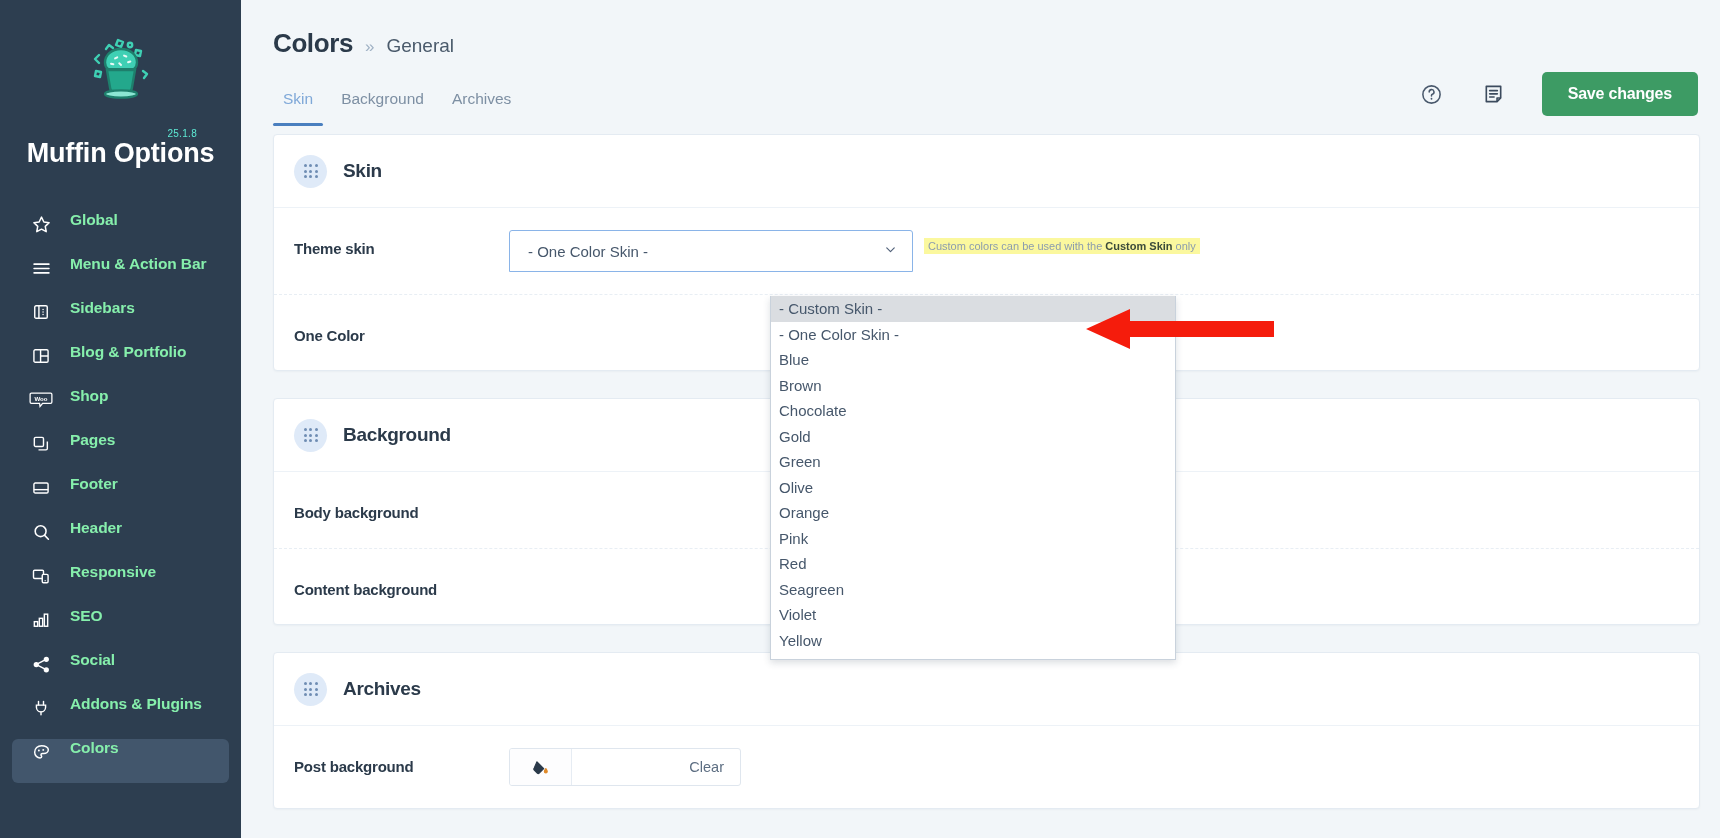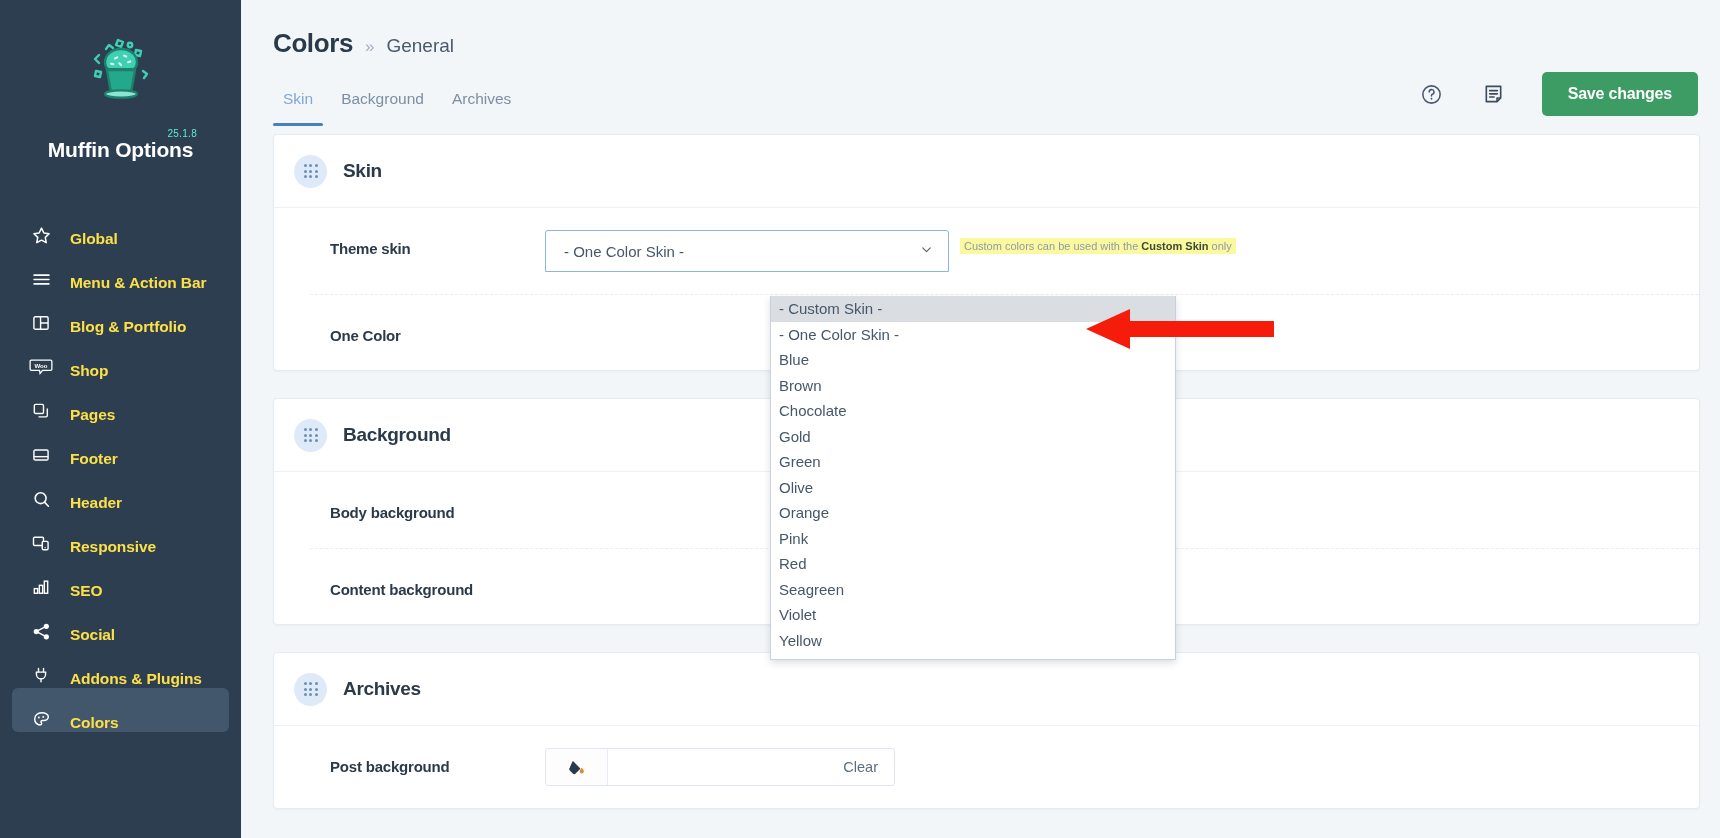--- a/index.html
+++ b/index.html
@@ -19,30 +19,30 @@
     overflow: hidden;
   }
   .brand { padding-top: 26px; text-align: center; position: relative; }
   .logo-wrap { height: 92px; display:flex; align-items:center; justify-content:center; }
   .brand-version {
     position: absolute; right: 44px; top: 110px;
     font-size: 10px; color: #5eead4; letter-spacing: .3px; margin-top: 18px;
   }
   .brand-title {
     margin-top: 20px;
-    font-size: 21px; font-weight: bold; color: #ffffff;
+    font-size: 27px; font-weight: bold; color: #ffffff;
     letter-spacing: -0.2px;
   }
   .nav { margin-top: 42px; }
   .nav-item {
-    display: flex; align-items: flex-end;
+    display: flex; align-items: flex-start;
     height: 44px; margin: 0 12px 0 12px;
     padding-left: 16px;
     border-radius: 6px;
-    color: #fde047;
+    color: #86efac;
     cursor: pointer;
   }
   .nav-item + .nav-item { margin-top: 0px; }
   .nav-item .ico {
     width: 26px; height: 26px; flex: 0 0 26px;
     display: flex; align-items: center; justify-content: center;
     margin-right: 16px;
   }
   .nav-item .lbl { font-size: 15.5px; font-weight: 600; letter-spacing: -0.1px; }
   .nav-item.active { background: #42566c; }
@@ -99,21 +99,21 @@
   }
   .drag-circle {
     width: 33px; height: 33px; border-radius: 50%;
     background: #dfeaf8; margin-right: 16px;
     display: flex; align-items: center; justify-content: center;
   }
   .dots { display: grid; grid-template-columns: repeat(3, 3px); gap: 2.5px; }
   .dots i { width: 3px; height: 3px; background: #6f8db3; border-radius: 50%; display:block; }
   .panel-title { font-size: 19px; font-weight: bold; color: #2b3a4a; letter-spacing: -.3px; }
 
-  .row { display: flex; align-items: flex-start; min-height: 76px; padding: 22px 0 22px 20px; position: relative; margin-left: 36px; }
+  .row { display: flex; align-items: flex-start; min-height: 76px; padding: 22px 0 22px 20px; position: relative; }
   .row + .row { border-top: 1px dashed #e8eef4; }
   .row-label {
     width: 215px; flex: 0 0 215px;
     font-size: 15px; font-weight: bold; color: #2b3a4a;
     padding-top: 10px; letter-spacing: -.2px;
   }
   .row-field { width: 390px; flex: 0 0 390px; }
   .row-note {
     padding-top: 10px; padding-left: 25px;
     font-size: 11px; color: #8b9cae;
@@ -128,21 +128,21 @@
     border-radius: 3px 3px 0 0;
     background: #fff;
     display: flex; align-items: center;
     padding: 0 14px 0 18px;
     font-size: 15px; color: #46576b;
     cursor: pointer; position: relative;
   }
   .select-box .chev { margin-left: auto; color: #52627a; font-size: 14px; }
 
   .color-field {
-    display: flex; width: 350px; height: 38px;
+    display: flex; width: 232px; height: 38px;
     border: 1px solid #dfe6ee; border-radius: 3px;
     background: #fff; overflow: hidden;
   }
   .color-swatchbtn {
     width: 62px; border-right: 1px solid #e6ecf3;
     display: flex; align-items: center; justify-content: center;
     background: #fdfdfe; cursor: pointer;
   }
   .color-input { flex: 1 1 auto; }
   .clear-btn {
@@ -221,20 +221,32 @@
 
       <div class="nav-item">
         <span class="ico">
           <svg width="21" height="21" viewBox="0 0 24 24" fill="none" stroke="#fff" stroke-width="1.8" stroke-linecap="round">
               <path d="M3.5 7h17M3.5 12h17M3.5 17h17"></path>
             </svg>
         </span>
         <span class="lbl">Menu &amp; Action Bar</span>
       </div>
 
+      <div class="nav-item">
+        <span class="ico">
+          <svg width="20" height="20" viewBox="0 0 24 24" fill="none" stroke="#fff" stroke-width="1.7">
+              <rect x="4.5" y="4.5" width="15" height="15" rx="1.6"></rect>
+              <path d="M9.5 4.5v15"></path>
+              <circle cx="14.5" cy="9" r=".9" fill="#fff" stroke="none"></circle>
+              <circle cx="14.5" cy="12" r=".9" fill="#fff" stroke="none"></circle>
+              <circle cx="14.5" cy="15" r=".9" fill="#fff" stroke="none"></circle>
+            </svg>
+        </span>
+        <span class="lbl">Sidebars</span>
+      </div>
 
       <div class="nav-item">
         <span class="ico">
           <svg width="20" height="20" viewBox="0 0 24 24" fill="none" stroke="#fff" stroke-width="1.7">
               <rect x="3.5" y="4.5" width="17" height="15" rx="1.6"></rect>
               <path d="M11.5 4.5v15M11.5 12h9"></path>
             </svg>
         </span>
         <span class="lbl">Blog &amp; Portfolio</span>
       </div>

